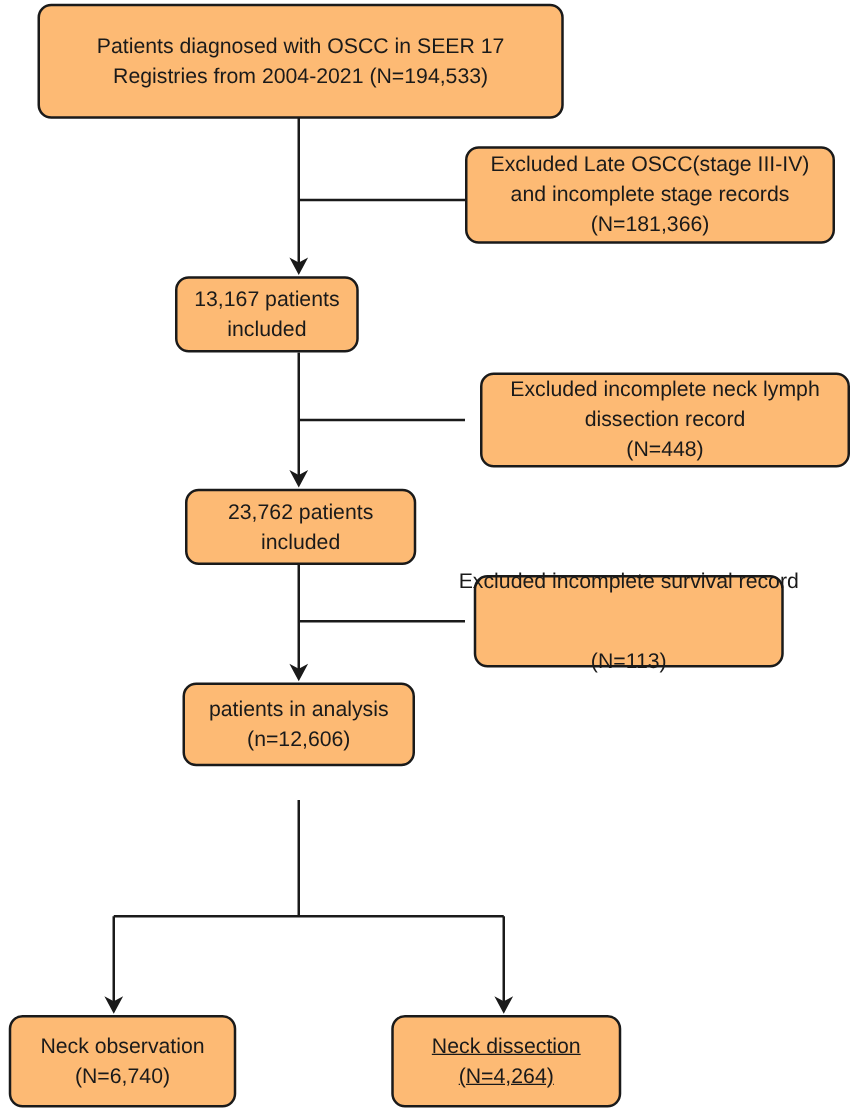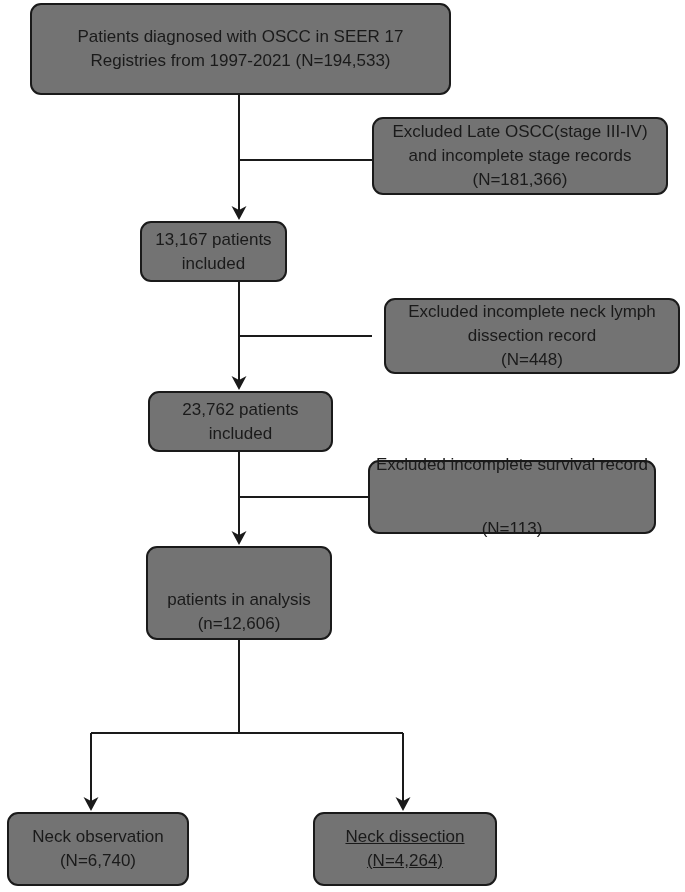--- a/index.html
+++ b/index.html
@@ -20,45 +20,45 @@
     position: absolute;
     left: 0;
     top: 0;
     width: 685px;
     height: 892px;
     z-index: 0;
   }
   .node {
     position: absolute;
     box-sizing: border-box;
-    background: #737373;
+    background: #fdba74;
     border: 2px solid #1a1a1a;
     border-radius: 11px;
     display: flex;
     flex-direction: column;
     align-items: center;
     justify-content: center;
     text-align: center;
     font-size: 17px;
     line-height: 24px;
     z-index: 1;
-    padding: 2px 6px;
+    padding: 16px 6px;
   }
   .node .txt-line {
     white-space: nowrap;
   }
   
   .n-source      { left: 30px;  top: 3px;   width: 421px; height: 92px; }
   .n-inc1        { left: 140px; top: 221px; width: 147px; height: 61px; }
   .n-inc2        { left: 148px; top: 391px; width: 185px; height: 61px; }
-  .n-analysis    { left: 146px; top: 546px; width: 186px; height: 94px; justify-content: flex-end; }
+  .n-analysis    { left: 146px; top: 546px; width: 186px; height: 67px; }
   
   .n-excl1       { left: 372px; top: 117px; width: 296px; height: 78px; }
   .n-excl2       { left: 384px; top: 298px; width: 296px; height: 76px; }
-  .n-excl3       { left: 368px; top: 460px; width: 288px; height: 74px; gap: 40px; }
+  .n-excl3       { left: 379px; top: 460px; width: 248px; height: 74px; gap: 40px; }
   
   .n-obs         { left: 7px;   top: 812px; width: 182px; height: 74px; }
   .n-dis         { left: 313px; top: 812px; width: 184px; height: 74px; text-decoration: underline; }
 </style>
 </head>
 <body>
 
 <div class="figure">
 
   <svg class="connectors" viewBox="0 0 685 892" xmlns="http://www.w3.org/2000/svg">
@@ -81,21 +81,21 @@
       <polygon points="239,220 231.5,206 239,210 246.5,206"></polygon>
       <polygon points="239,390 231.5,376 239,380 246.5,376"></polygon>
       <polygon points="239,545 231.5,531 239,535 246.5,531"></polygon>
       <polygon points="91,811  83.5,797  91,801  98.5,797"></polygon>
       <polygon points="403,811 395.5,797 403,801 410.5,797"></polygon>
     </g>
   </svg>
 
   <div class="node n-source">
     <div class="txt-line">Patients diagnosed with OSCC in SEER 17</div>
-    <div class="txt-line">Registries from 1997-2021 (N=194,533)</div>
+    <div class="txt-line">Registries from 2004-2021 (N=194,533)</div>
   </div>
 
   <div class="node n-inc1">
     <div class="txt-line">13,167 patients</div>
     <div class="txt-line">included</div>
   </div>
 
   <div class="node n-inc2">
     <div class="txt-line">23,762 patients</div>
     <div class="txt-line">included</div>

